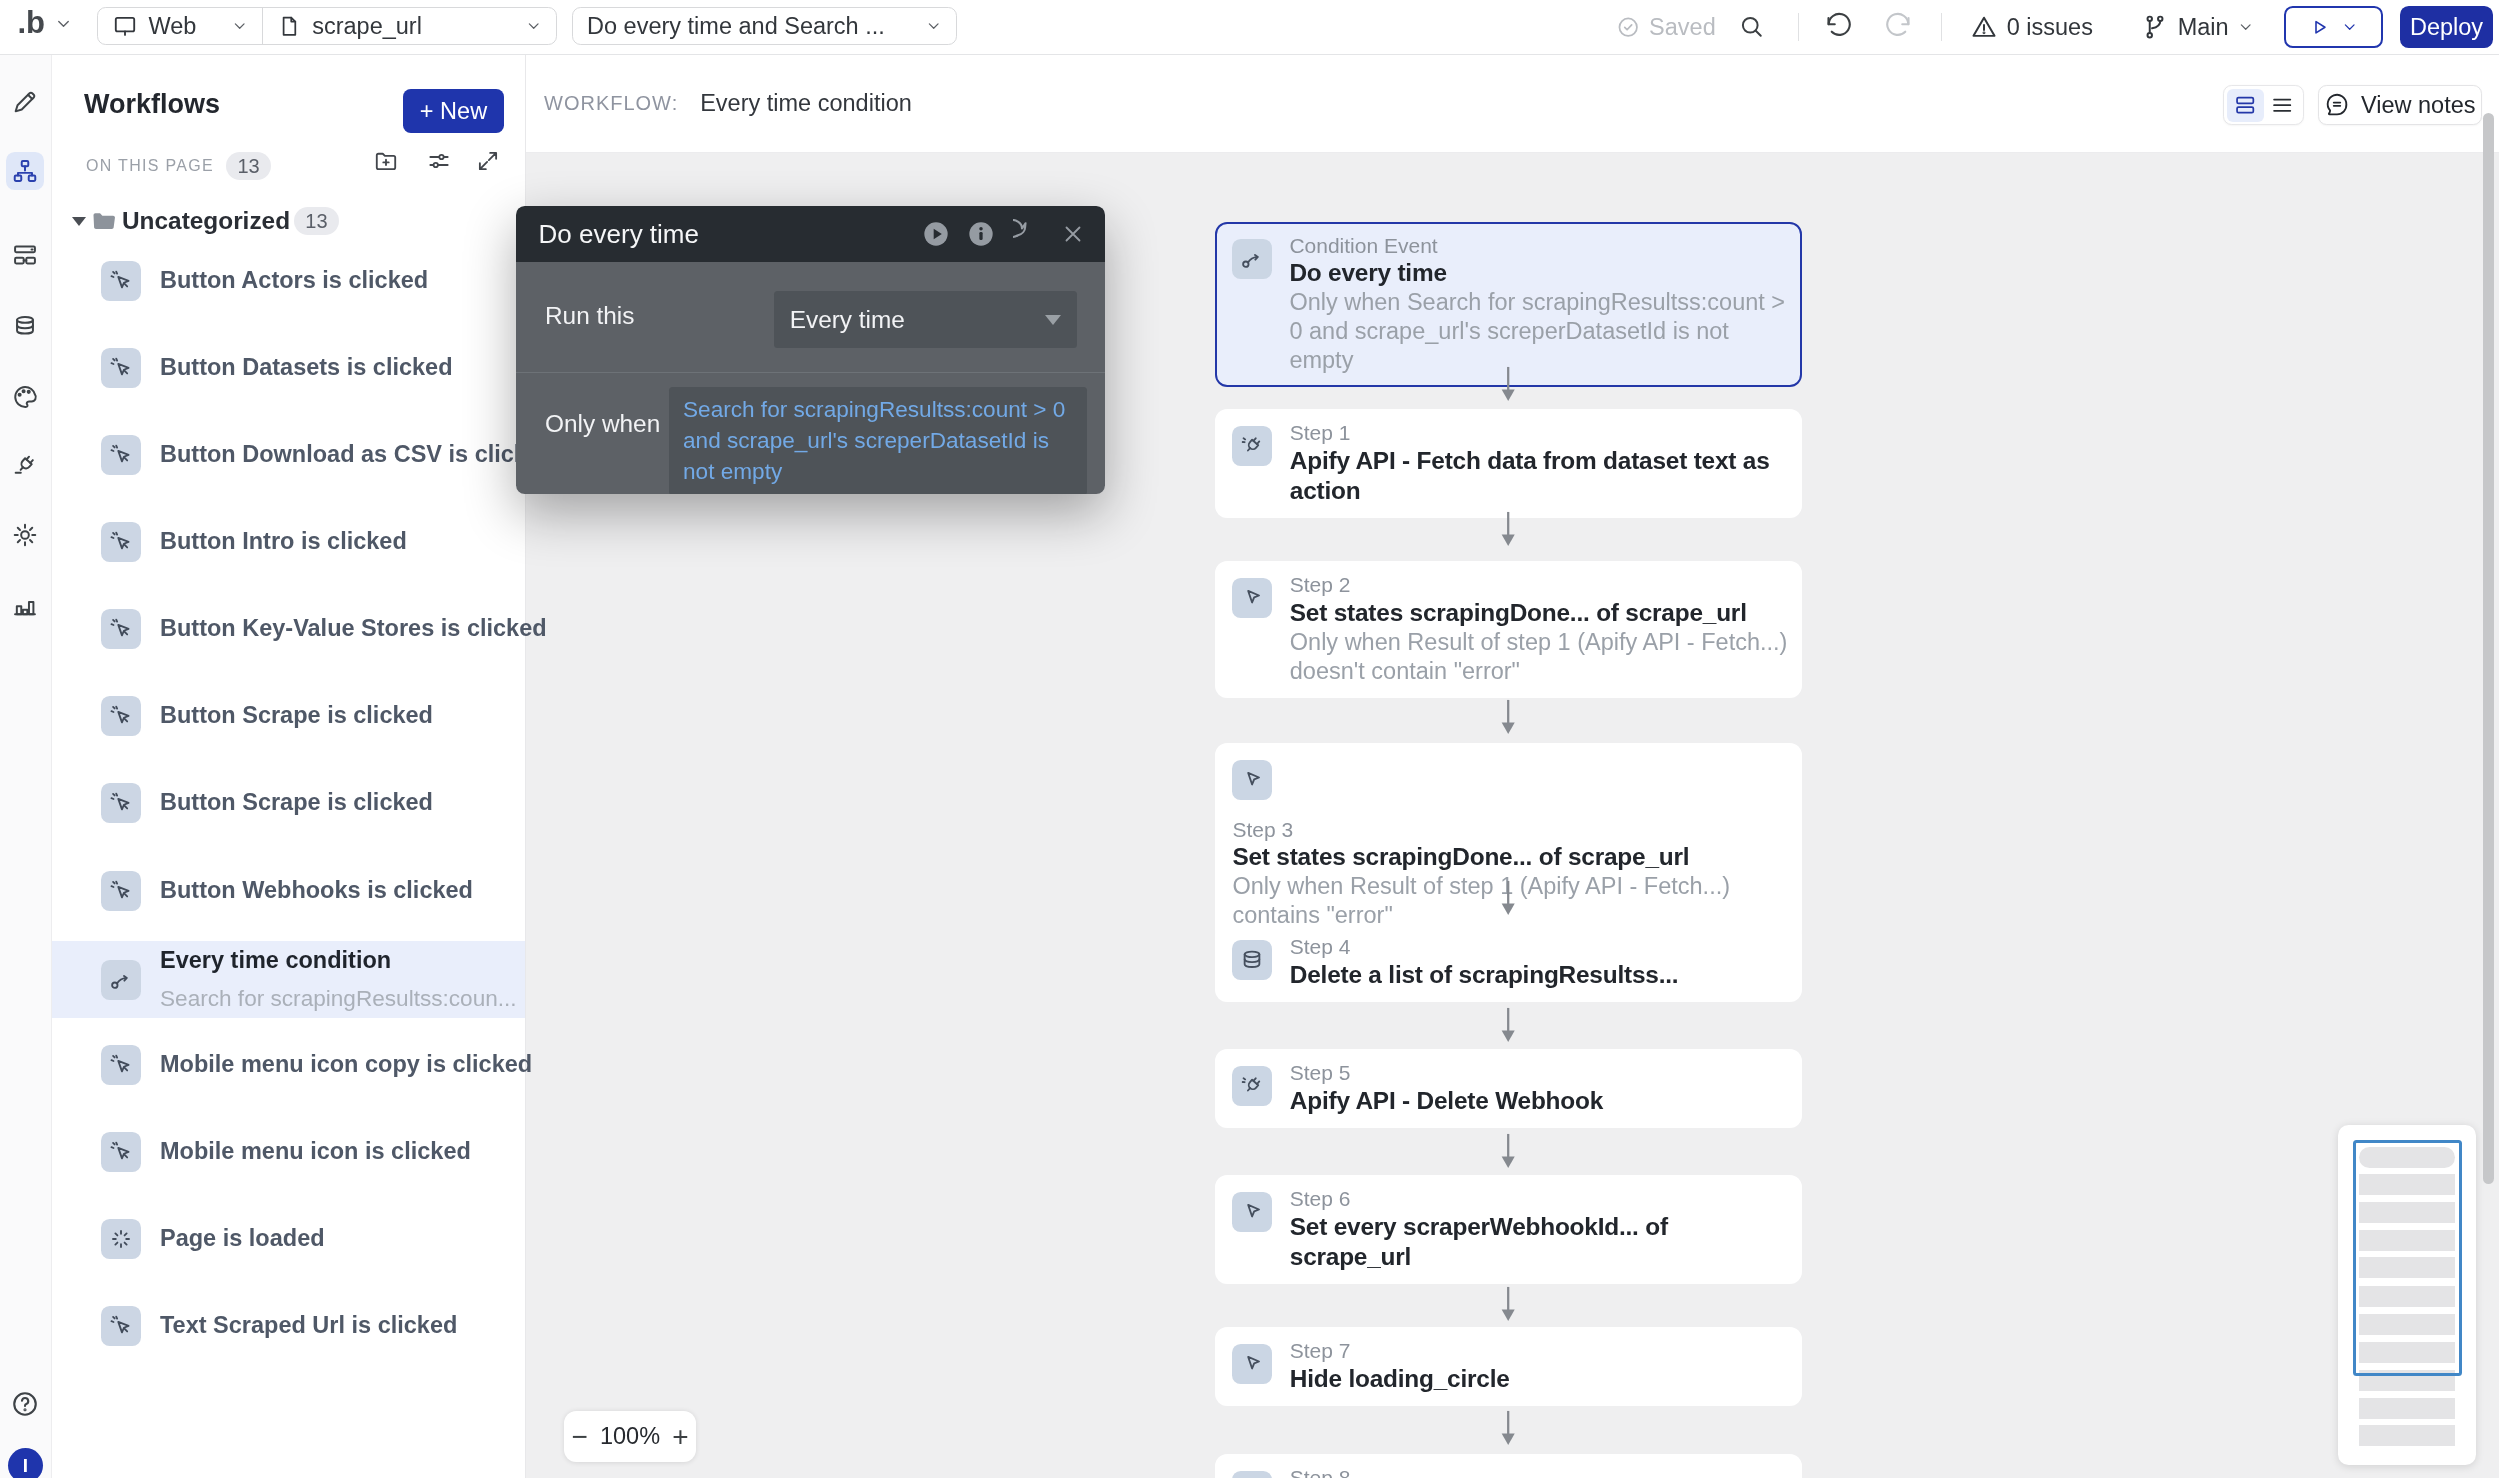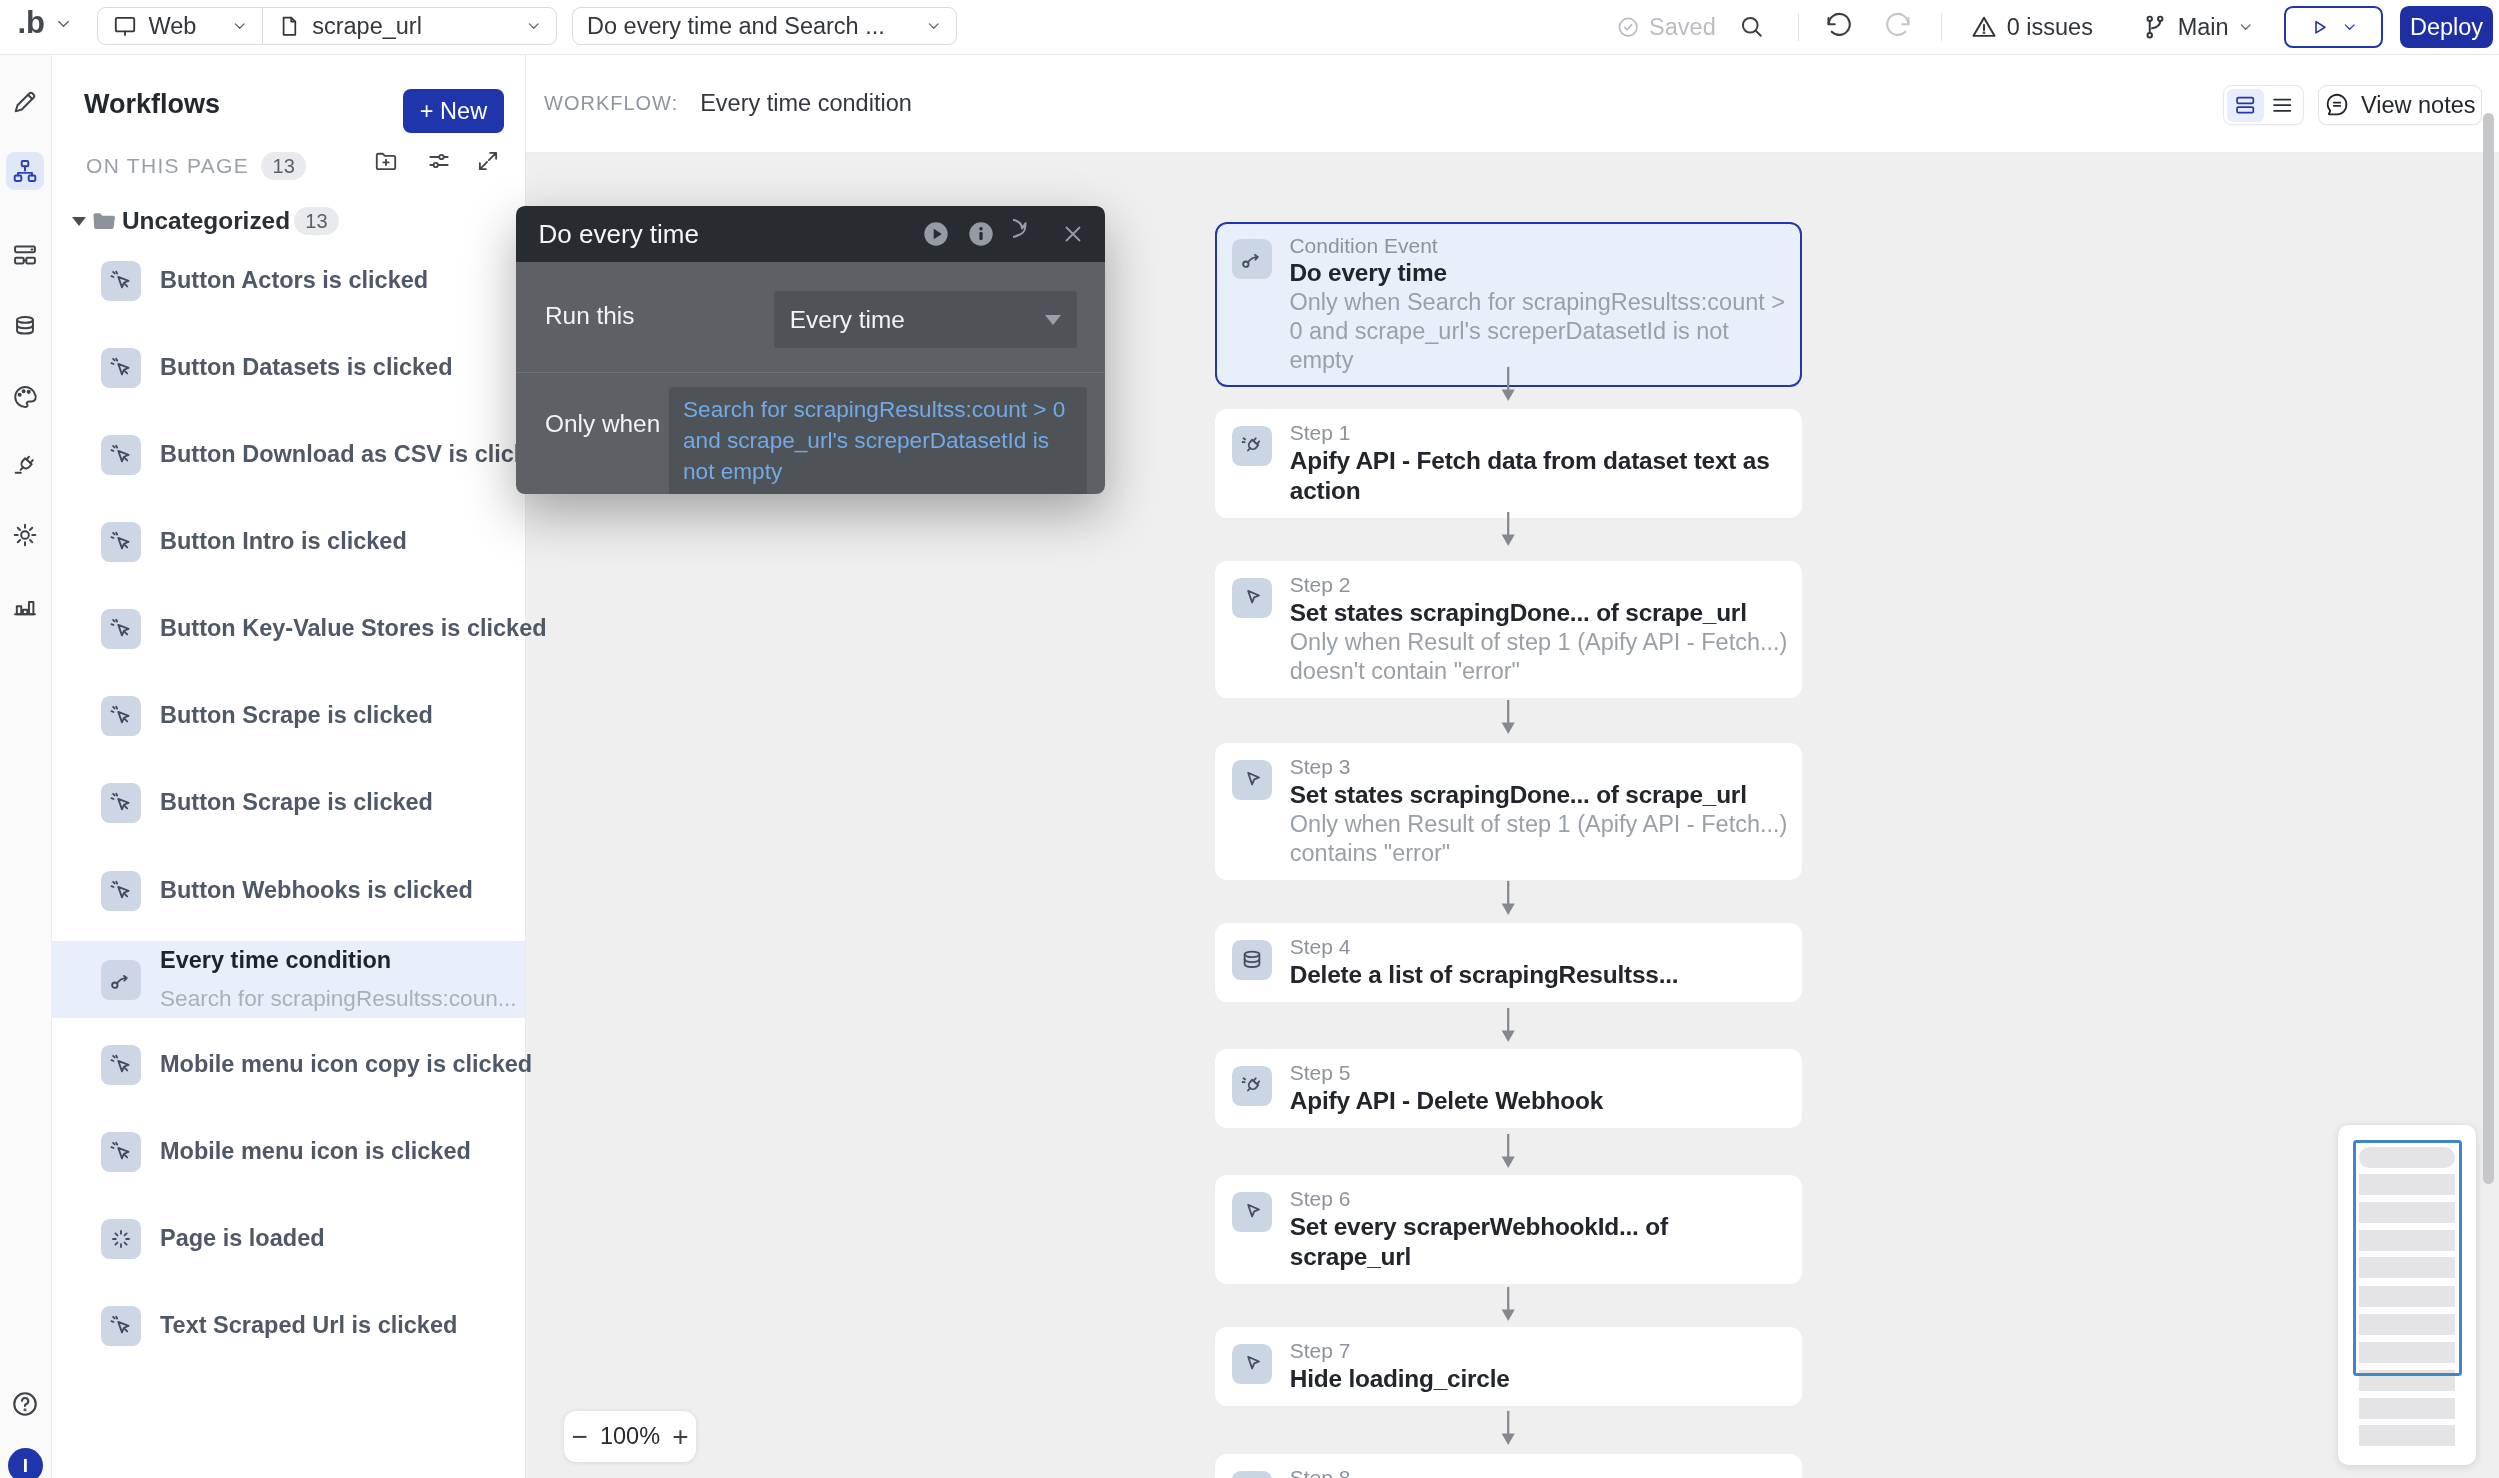--- a/index.html
+++ b/index.html
@@ -27,21 +27,21 @@
   .rail{position:absolute;top:54px;left:0;width:51px;bottom:0;background:#fafafb;border-right:0.9px solid #ededef;z-index:20;}
   .rail-item{position:absolute;left:6.1px;width:38px;height:38px;border-radius:8.7px;display:flex;align-items:center;justify-content:center;color:#3e4347;}
   .rail-item.sel{background:#dfe7f8;color:#2b41ae;}
   .avatar{position:absolute;left:7.8px;width:35px;height:35px;border-radius:50%;background:#1f35ac;color:#fff;display:flex;align-items:center;justify-content:center;font-size:19px;font-weight:700;}
 
   
   .panel{position:absolute;top:54px;left:51px;width:475px;bottom:0;background:#fff;border-right:0.9px solid #e8e8ea;z-index:10;box-sizing:border-box;}
   .panel-title{position:absolute;left:33px;top:35px;font-size:27px;font-weight:700;color:#23272e;}
   .btn-new{position:absolute;left:352px;top:35px;width:101px;height:44px;background:#1f35ac;color:#fff;border-radius:7.8px;display:flex;align-items:center;justify-content:center;font-size:23.5px;}
   .onpage{position:absolute;left:35px;top:98px;display:flex;align-items:center;gap:12.2px;}
-  .onpage-label{font-size:21px;letter-spacing:1.3px;color:#9ba0a8;}
+  .onpage-label{font-size:16px;letter-spacing:1.3px;color:#9ba0a8;}
   .count-badge{background:#e9eaee;color:#5a5f68;font-size:20px;border-radius:870px;padding:2.6px 11.3px;}
   .panel-tools{position:absolute;top:94px;display:flex;align-items:center;color:#42464c;}
   .folder-row{position:absolute;left:21px;top:153px;display:flex;align-items:center;gap:4px;}
   .folder-name{font-size:24.4px;font-weight:700;color:#2a2e35;}
   .caret-down{width:0;height:0;border-left:7.8px solid transparent;border-right:7.8px solid transparent;border-top:9.6px solid #4a4e54;}
   .wf-item{position:absolute;left:0;width:100%;height:87px;display:flex;align-items:center;gap:19px;padding-left:50px;box-sizing:border-box;}
   .wf-item .sq{width:40px;height:40px;border-radius:8.7px;background:#ccd6e4;color:#414b5a;display:flex;align-items:center;justify-content:center;flex:0 0 auto;}
   .wf-item .lbl{font-size:23.5px;font-weight:600;color:#4f5867;white-space:nowrap;}
   .wf-item.sel{background:#e9eefb;height:77px;}
   .wf-item.sel .lbl{color:#1f242c;}
@@ -527,21 +527,21 @@
       <div class="kind">Step 2</div>
       <div class="title">Set states scrapingDone... of scrape_url</div>
       <div class="desc">Only when Result of step 1 (Apify API - Fetch...) doesn't contain "error"</div>
     </span>
   </div>
   <svg class="arrow" style="top:476px;" width="24.4" height="37" viewBox="0 0 28 42">
       <path d="M14 2v28" stroke="currentColor" stroke-width="2.6" fill="none"></path>
       <path d="M6.5 28 14 41l7.5-13z" fill="currentColor"></path>
     </svg>
 
-  <div class="card" style="top:521px;">
+  <div class="card" style="top:521px;flex-direction:column;">
     <span class="sq">
         <svg width="26" height="26" viewBox="0 0 24 24" class="ic">
           <path d="M8.5 5.5 18.5 9.7l-4.5 1.8-1.9 4.6z"></path>
         </svg>
       </span>
     <span>
       <div class="kind">Step 3</div>
       <div class="title">Set states scrapingDone... of scrape_url</div>
       <div class="desc">Only when Result of step 1 (Apify API - Fetch...) contains "error"</div>
     </span>

